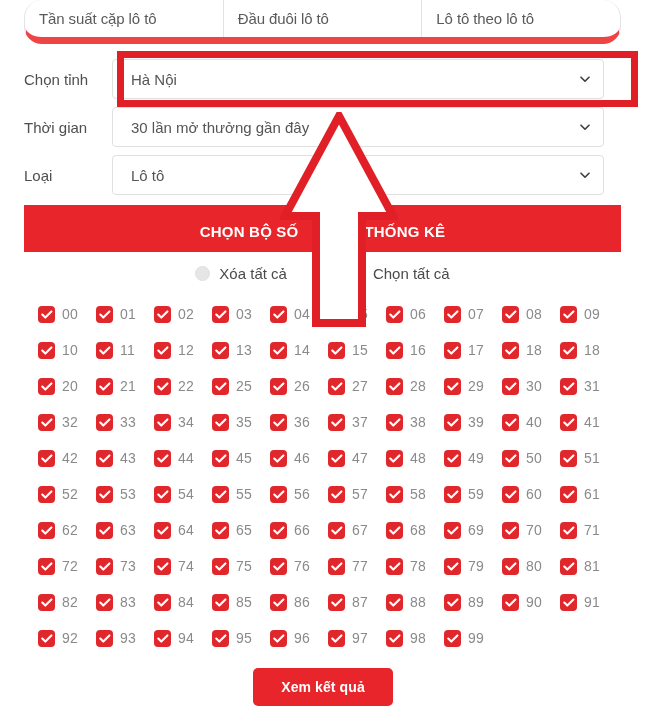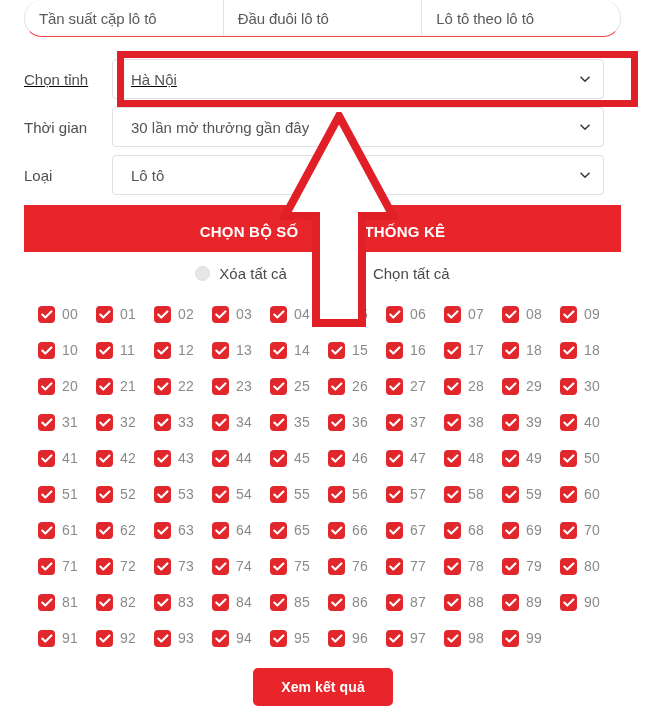--- a/index.html
+++ b/index.html
@@ -15,25 +15,25 @@
     overflow: hidden;
     -webkit-font-smoothing: antialiased;
   }
 
   
   .tabbar {
     position: absolute;
     left: 24px;
     top: 0px;
     width: 597px;
-    height: 37px;
+    height: 44px;
     display: flex;
     border-left: 1px solid #e3e3e3;
     border-right: 1px solid #e3e3e3;
-    border-bottom: 1px solid #ef4444;
+    border-bottom: 7px solid #ef4444;
     box-sizing: border-box;
     background: #fff;
     border-radius: 18px;
   }
   .tab {
     flex: 1 1 0;
     display: flex;
     align-items: center;
     padding-left: 14px;
     font-size: 15px;
@@ -224,21 +224,21 @@
     <span>Tần suất cặp lô tô</span>
   </div>
   <div class="tab">
     <span>Đầu đuôi lô tô</span>
   </div>
   <div class="tab">
     <span>Lô tô theo lô tô</span>
   </div>
 </div>
 
-<div class="form-row" style="top:59px;text-decoration:underline;">
+<div class="form-row" style="top:59px;">
   <div class="form-label">Chọn tỉnh</div>
   <div class="select-box">
     <span>Hà Nội</span>
     <span class="chev">
       <svg width="12" height="12" viewBox="0 0 12 12">
           <path d="M2 4.2 L6 8.2 L10 4.2" fill="none" stroke="#3c3c3c" stroke-width="1.6" stroke-linecap="round" stroke-linejoin="round"></path>
         </svg>
     </span>
   </div>
 </div>
@@ -467,28 +467,20 @@
         </svg>
       </span>
       <span class="cnum">22</span>
     </div>
     <div class="cell">
       <span class="cbox" style="background: rgb(224, 39, 44);">
         <svg width="12" height="10" viewBox="0 0 12 10">
           <path d="M1.3 4.6 L4.3 7.6 L10.4 1.4" fill="none" stroke="#ffffff" stroke-width="2.1" stroke-linecap="round" stroke-linejoin="round"></path>
         </svg>
       </span>
-      <span class="cnum">23</span>
-    </div>
-    <div class="cell">
-      <span class="cbox" style="background: rgb(224, 39, 44);">
-        <svg width="12" height="10" viewBox="0 0 12 10">
-          <path d="M1.3 4.6 L4.3 7.6 L10.4 1.4" fill="none" stroke="#ffffff" stroke-width="2.1" stroke-linecap="round" stroke-linejoin="round"></path>
-        </svg>
-      </span>
       <span class="cnum">25</span>
     </div>
     <div class="cell">
       <span class="cbox" style="background: rgb(224, 39, 44);">
         <svg width="12" height="10" viewBox="0 0 12 10">
           <path d="M1.3 4.6 L4.3 7.6 L10.4 1.4" fill="none" stroke="#ffffff" stroke-width="2.1" stroke-linecap="round" stroke-linejoin="round"></path>
         </svg>
       </span>
       <span class="cnum">26</span>
     </div>

